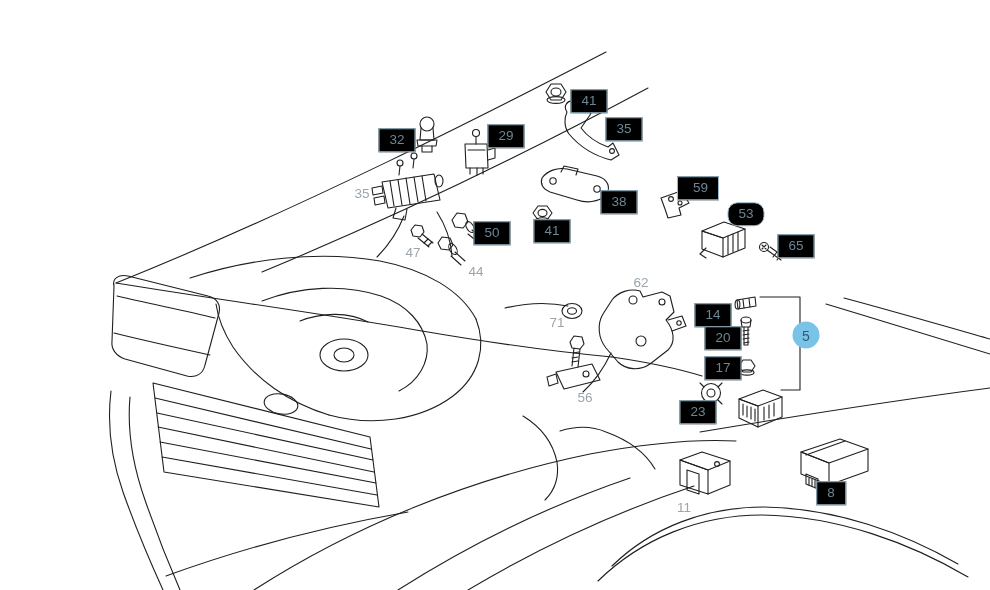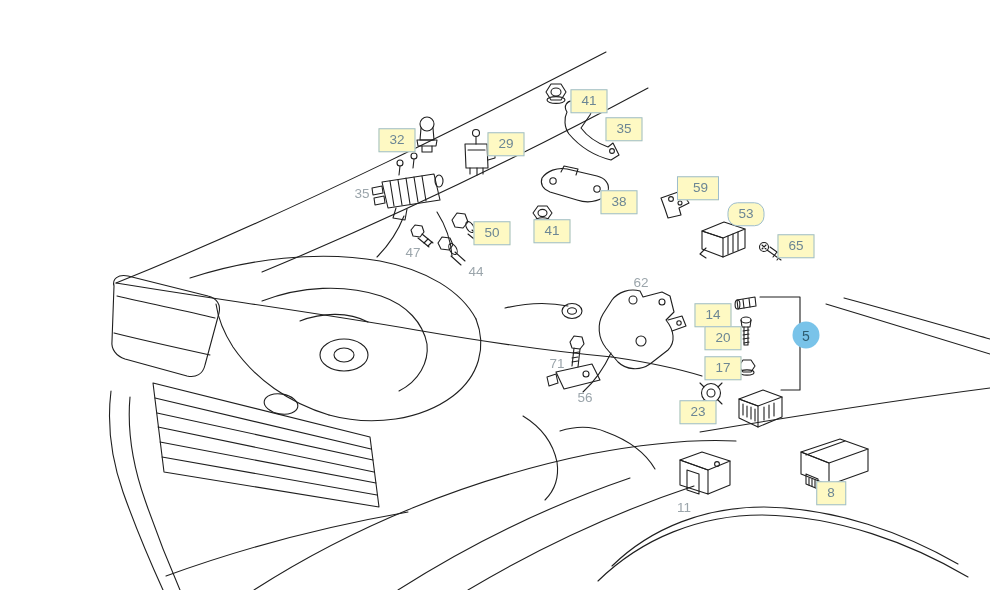--- a/index.html
+++ b/index.html
@@ -24,21 +24,21 @@
   .label {
     position: absolute;
     transform: translate(-50%, -50%);
     font-size: 13.5px;
     line-height: 1;
     white-space: nowrap;
     cursor: pointer;
     user-select: none;
   }
   .label.boxed {
-    background: #fef9c3;
+    background: #000000;
     border: 1px solid var(--box-border, #9dbdcd);
     color: var(--box-text, #6c8694);
     padding: 4px 10px;
   }
   .label.plain { color: var(--plain-text, #9ba5ab); }
   .label.circle {
     width: 27px; height: 27px;
     border-radius: 50%;
     background: var(--highlight, #79c3e9);
     color: #2f5d70;
@@ -271,32 +271,32 @@
         </g>
 
       </g>
     </g>
   </svg>
 
   <div class="label-layer">
       <div class="label boxed" style="left: 589px; top: 101px;">41</div>
       <div class="label boxed" style="left: 397px; top: 140px;">32</div>
       <div class="label boxed" style="left: 624px; top: 129px;">35</div>
-      <div class="label boxed" style="left: 506px; top: 144px;">29</div>
+      <div class="label boxed" style="left: 506px; top: 136px;">29</div>
       <div class="label boxed" style="left: 619px; top: 186px; margin-top: 16px;">38</div>
       <div class="label plain" style="left: 362px; top: 194px;">35</div>
       <div class="label boxed" style="left: 698px; top: 188px; padding-left: 15px;">59</div>
       <div class="label boxed" style="left: 746px; top: 214px; border-radius: 10px;">53</div>
       <div class="label boxed" style="left: 492px; top: 233px;">50</div>
       <div class="label boxed" style="left: 552px; top: 231px;">41</div>
       <div class="label boxed" style="left: 796px; top: 246px; text-align: center;">65</div>
       <div class="label plain" style="left: 413px; top: 253px;">47</div>
       <div class="label plain" style="left: 448px; top: 272px; margin-left: 28px;">44</div>
       <div class="label plain" style="left: 641px; top: 283px;">62</div>
-      <div class="label plain" style="left: 557px; top: 323px; margin-top: 41px;">71</div>
+      <div class="label plain" style="left: 557px; top: 323px;">71</div>
       <div class="label boxed" style="left: 713px; top: 315px;">14</div>
       <div class="label boxed" style="left: 723px; top: 338px;">20</div>
       <div class="label circle" style="left: 806px; top: 335px;">5</div>
       <div class="label boxed" style="left: 723px; top: 368px;">17</div>
       <div class="label plain" style="left: 585px; top: 398px;">56</div>
       <div class="label boxed" style="left: 698px; top: 412px;">23</div>
       <div class="label plain" style="left: 684px; top: 508px;">11</div>
       <div class="label boxed" style="left: 831px; top: 493px;">8</div>
     </div>
 

